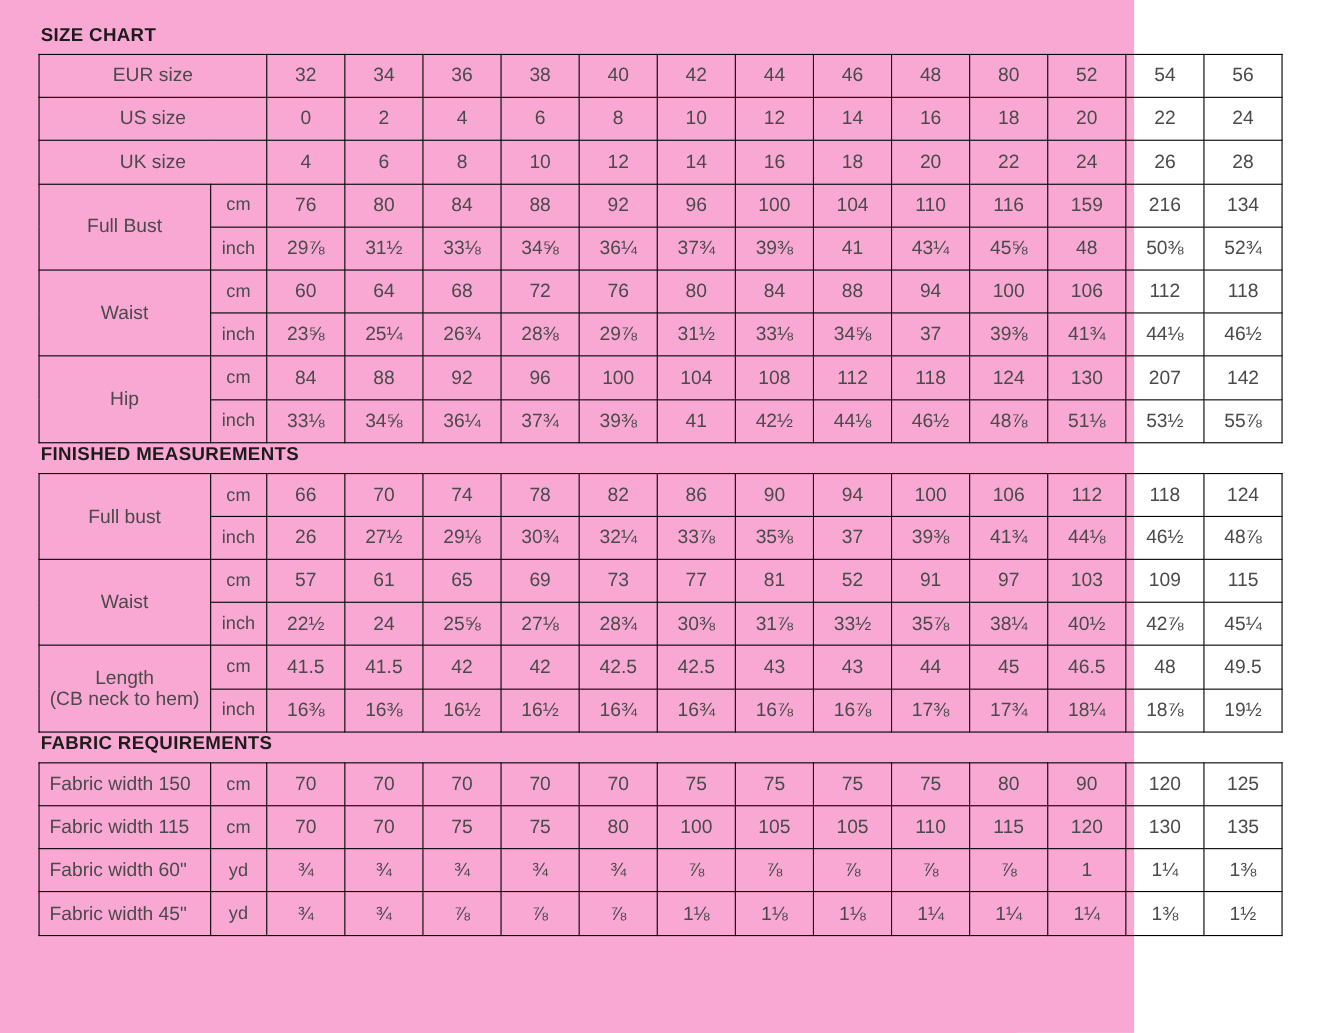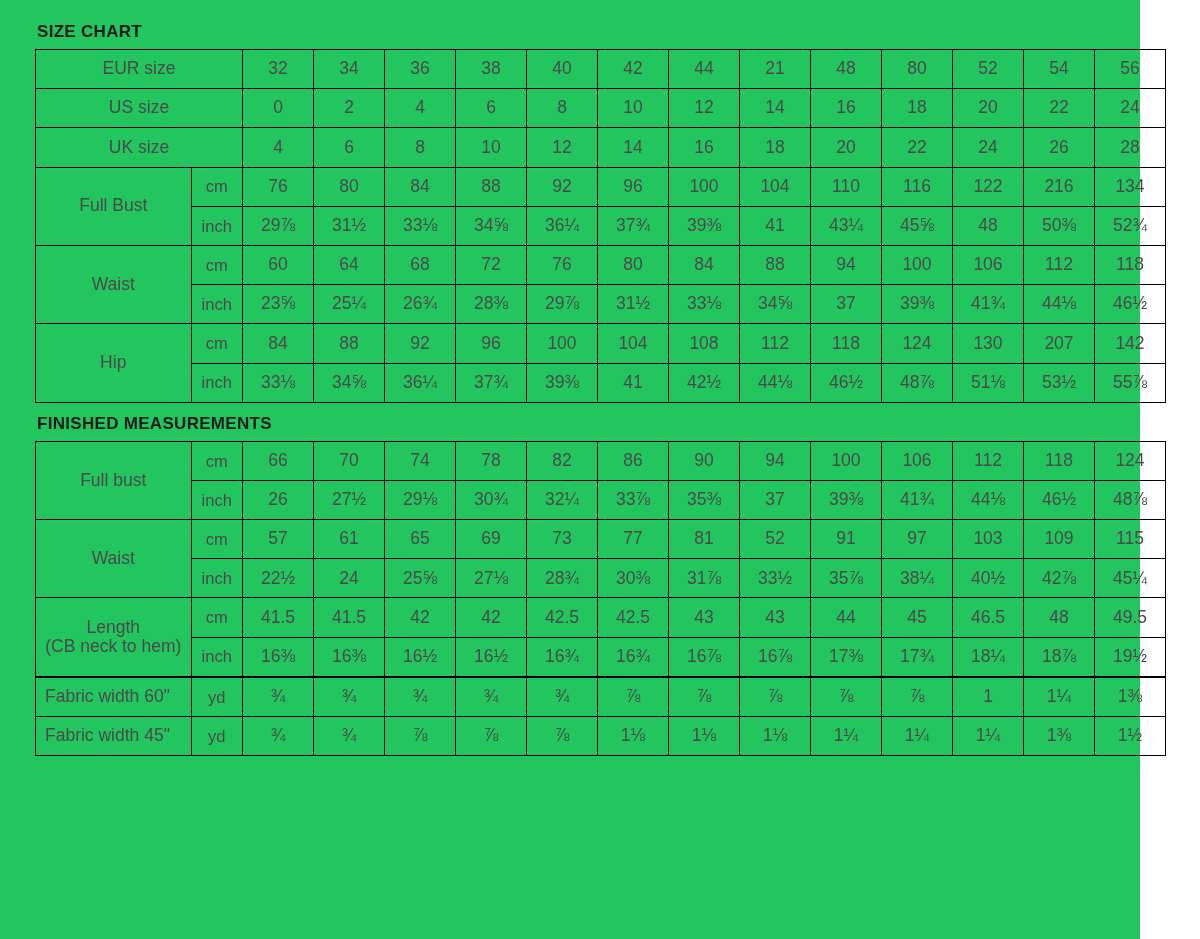--- a/index.html
+++ b/index.html
@@ -1,26 +1,26 @@
 <!DOCTYPE html>
 <html><head>
 <meta charset="utf-8">
 <style>
   html, body { margin:0; padding:0; background:#ffffff; }
   body { font-family:"Liberation Sans","DejaVu Sans",sans-serif; }
   .page {
-    width:1140px; height:939px; box-sizing:border-box;
-    padding:22px 35px 0 35px; background:#22c55e;
+    width:1031px; height:939px; box-sizing:border-box;
+    padding:22px 35px 0 35px; background:#f9a8d4;
   }
   .section-title {
     font-size:17px; font-weight:800; color:#1c1c1c;
     letter-spacing:0.3px; margin:0 0 7px 2px;
     font-family:"Liberation Sans","DejaVu Sans",sans-serif;
   }
-  .section-title.gap { margin-top:11px; }
+  .section-title.gap { margin-top:0; }
   table.chart {
     border-collapse:collapse; table-layout:fixed; width:1130px;
   }
   table.chart td {
     border:1.6px solid #000000;
     text-align:center; vertical-align:middle;
     font-size:17.5px; font-weight:300; color:#4a4a4a;
     height:38.2px; padding:0 2px; line-height:1.12;
     white-space:pre-line; overflow:hidden;
   }
@@ -55,21 +55,21 @@
       <tbody>
         <tr>
           <td colspan="2" class="label">EUR size</td>
           <td>32</td>
           <td>34</td>
           <td>36</td>
           <td>38</td>
           <td>40</td>
           <td>42</td>
           <td>44</td>
-          <td>21</td>
+          <td>46</td>
           <td>48</td>
           <td>80</td>
           <td>52</td>
           <td>54</td>
           <td>56</td>
         </tr>
         <tr>
           <td colspan="2" class="label">US size</td>
           <td>0</td>
           <td>2</td>
@@ -107,21 +107,21 @@
           <td>76</td>
           <td>80</td>
           <td>84</td>
           <td>88</td>
           <td>92</td>
           <td>96</td>
           <td>100</td>
           <td>104</td>
           <td>110</td>
           <td>116</td>
-          <td>122</td>
+          <td>159</td>
           <td>216</td>
           <td>134</td>
         </tr>
         <tr>
           <td class="unit">inch</td>
           <td>29⅞</td>
           <td>31½</td>
           <td>33⅛</td>
           <td>34⅝</td>
           <td>36¼</td>
@@ -319,39 +319,74 @@
           <td>16⅞</td>
           <td>17⅜</td>
           <td>17¾</td>
           <td>18¼</td>
           <td>18⅞</td>
           <td>19½</td>
         </tr>
       </tbody>
     </table>
 
+  <h2 class="section-title gap">FABRIC REQUIREMENTS</h2>
   <table class="chart" id="table-fabric">
       <colgroup>
         <col style="width: 155.5px;">
         <col style="width: 51.5px;">
         <col style="width: 71px;">
         <col style="width: 71px;">
         <col style="width: 71px;">
         <col style="width: 71px;">
         <col style="width: 71px;">
         <col style="width: 71px;">
         <col style="width: 71px;">
         <col style="width: 71px;">
         <col style="width: 71px;">
         <col style="width: 71px;">
         <col style="width: 71px;">
         <col style="width: 71px;">
         <col style="width: 71px;">
       </colgroup>
       <tbody>
+        <tr>
+          <td class="label left">Fabric width 150</td>
+          <td class="unit">cm</td>
+          <td>70</td>
+          <td>70</td>
+          <td>70</td>
+          <td>70</td>
+          <td>70</td>
+          <td>75</td>
+          <td>75</td>
+          <td>75</td>
+          <td>75</td>
+          <td>80</td>
+          <td>90</td>
+          <td>120</td>
+          <td>125</td>
+        </tr>
+        <tr>
+          <td class="label left">Fabric width 115</td>
+          <td class="unit">cm</td>
+          <td>70</td>
+          <td>70</td>
+          <td>75</td>
+          <td>75</td>
+          <td>80</td>
+          <td>100</td>
+          <td>105</td>
+          <td>105</td>
+          <td>110</td>
+          <td>115</td>
+          <td>120</td>
+          <td>130</td>
+          <td>135</td>
+        </tr>
         <tr>
           <td class="label left">Fabric width 60"</td>
           <td class="unit">yd</td>
           <td>¾</td>
           <td>¾</td>
           <td>¾</td>
           <td>¾</td>
           <td>¾</td>
           <td>⅞</td>
           <td>⅞</td>

